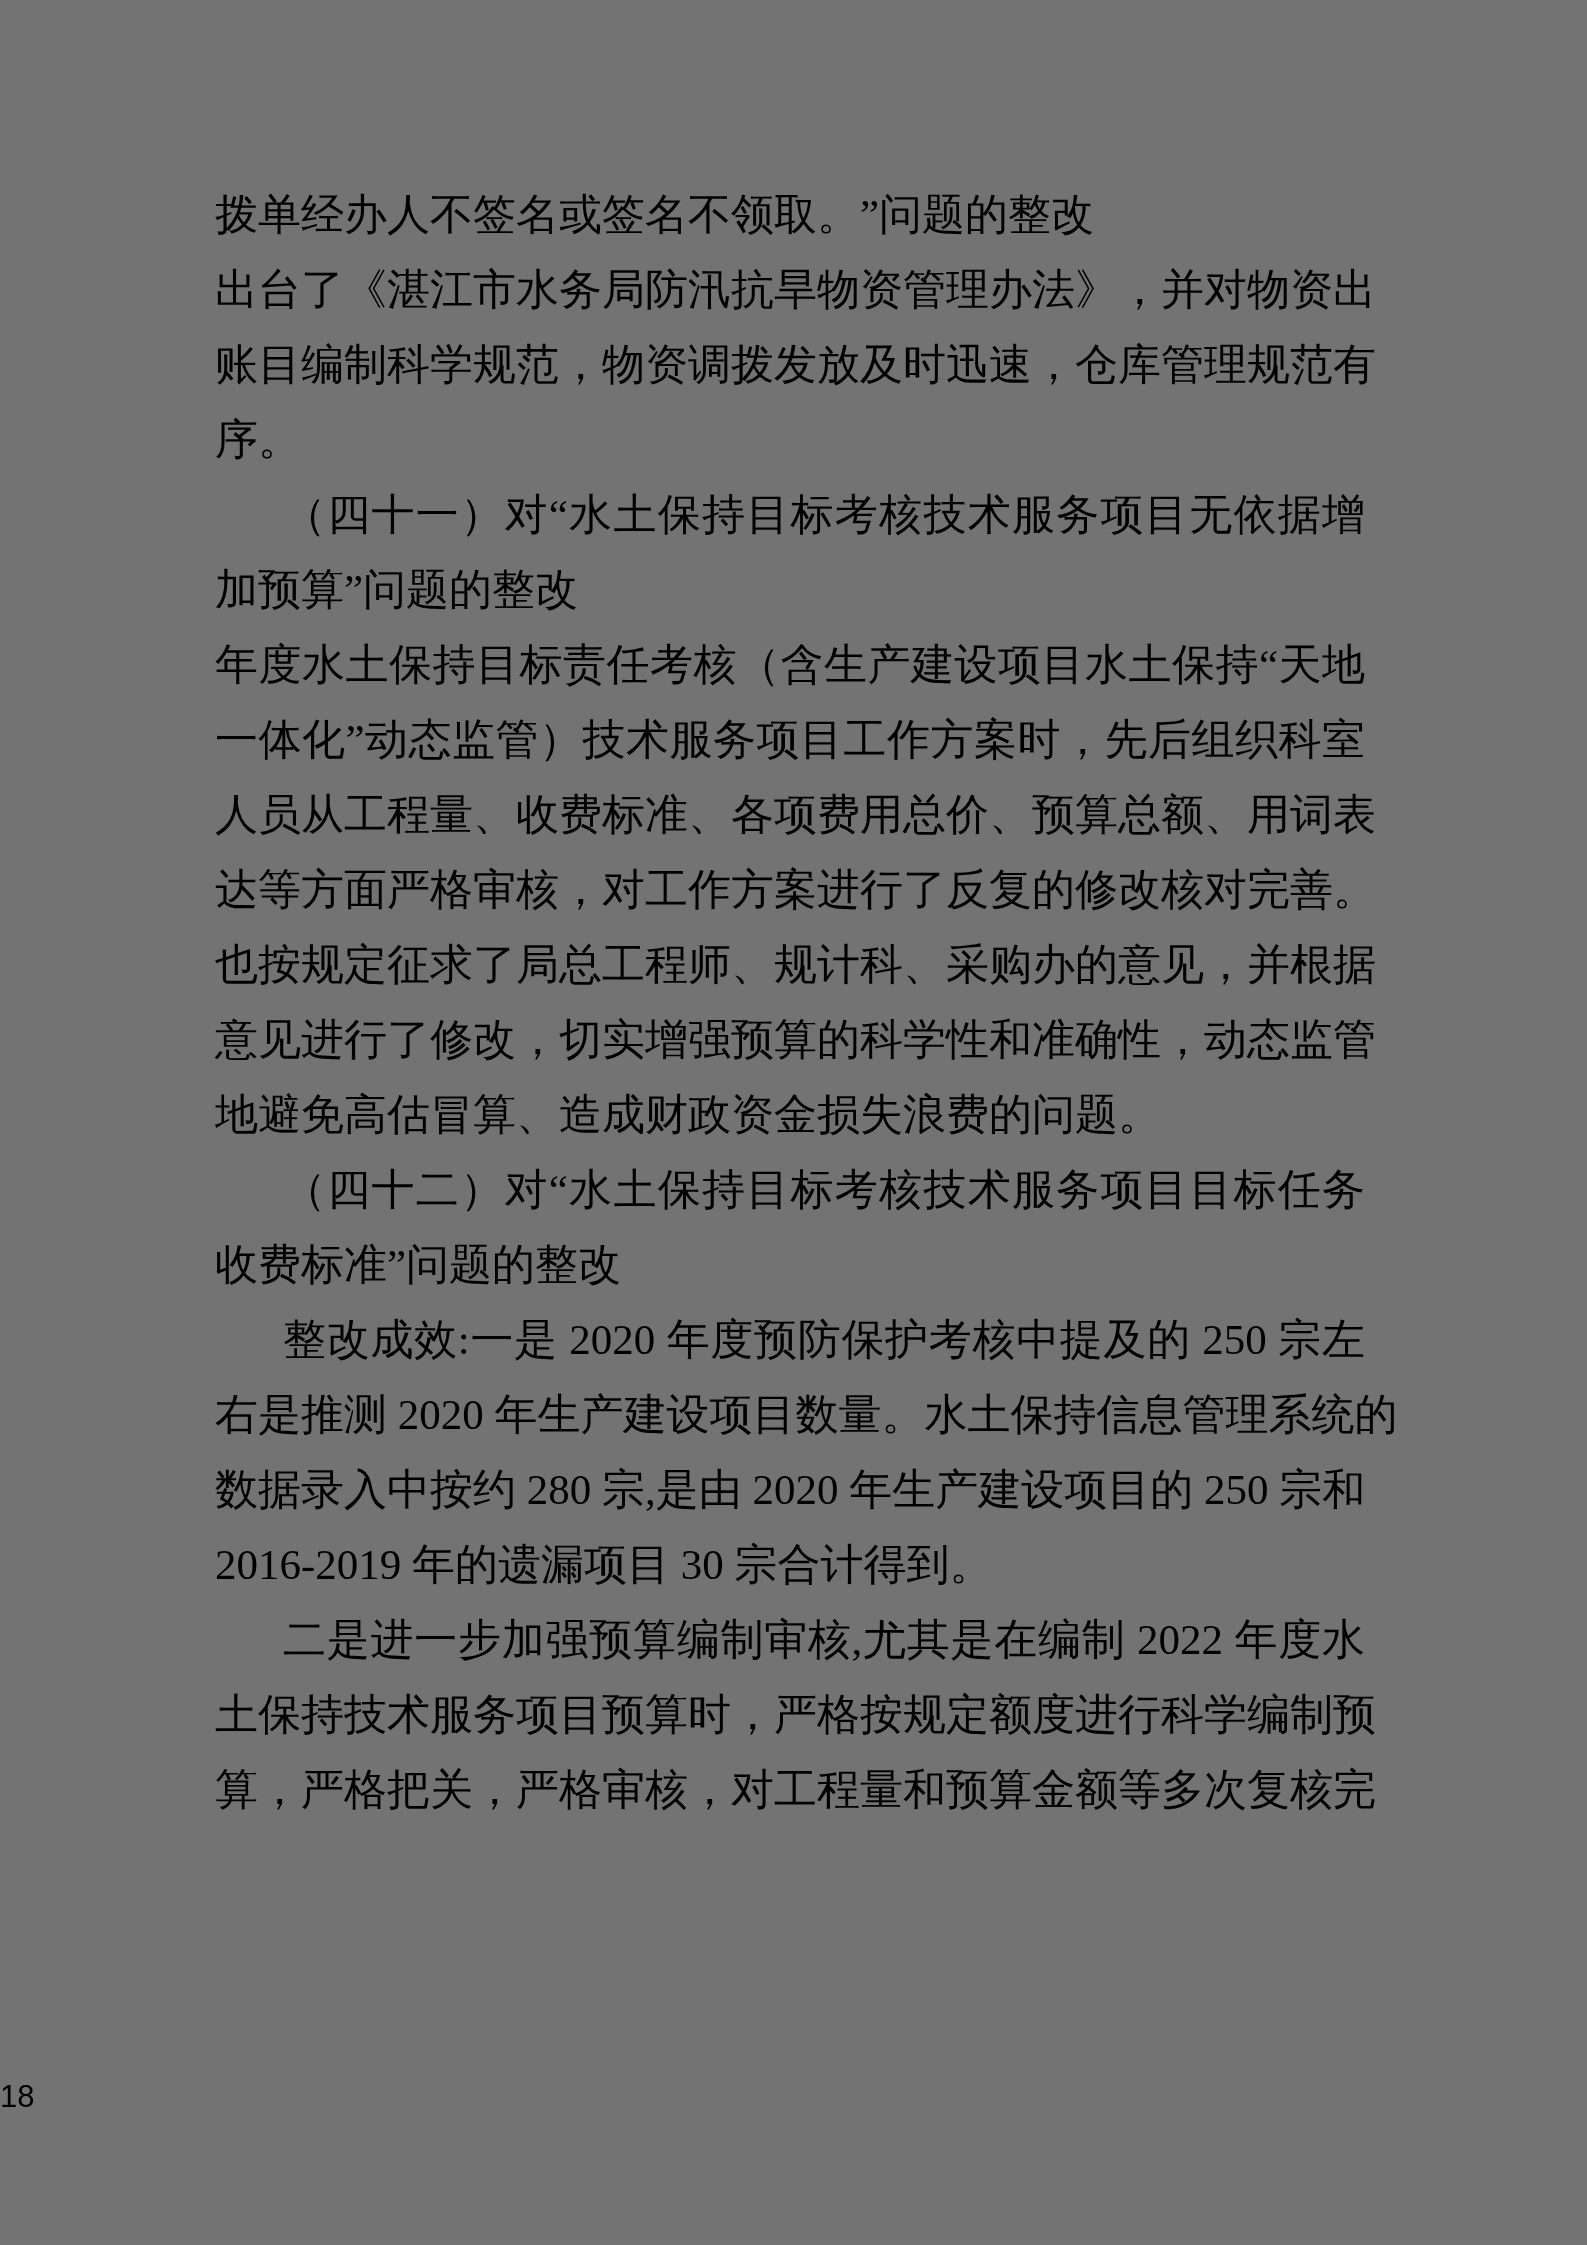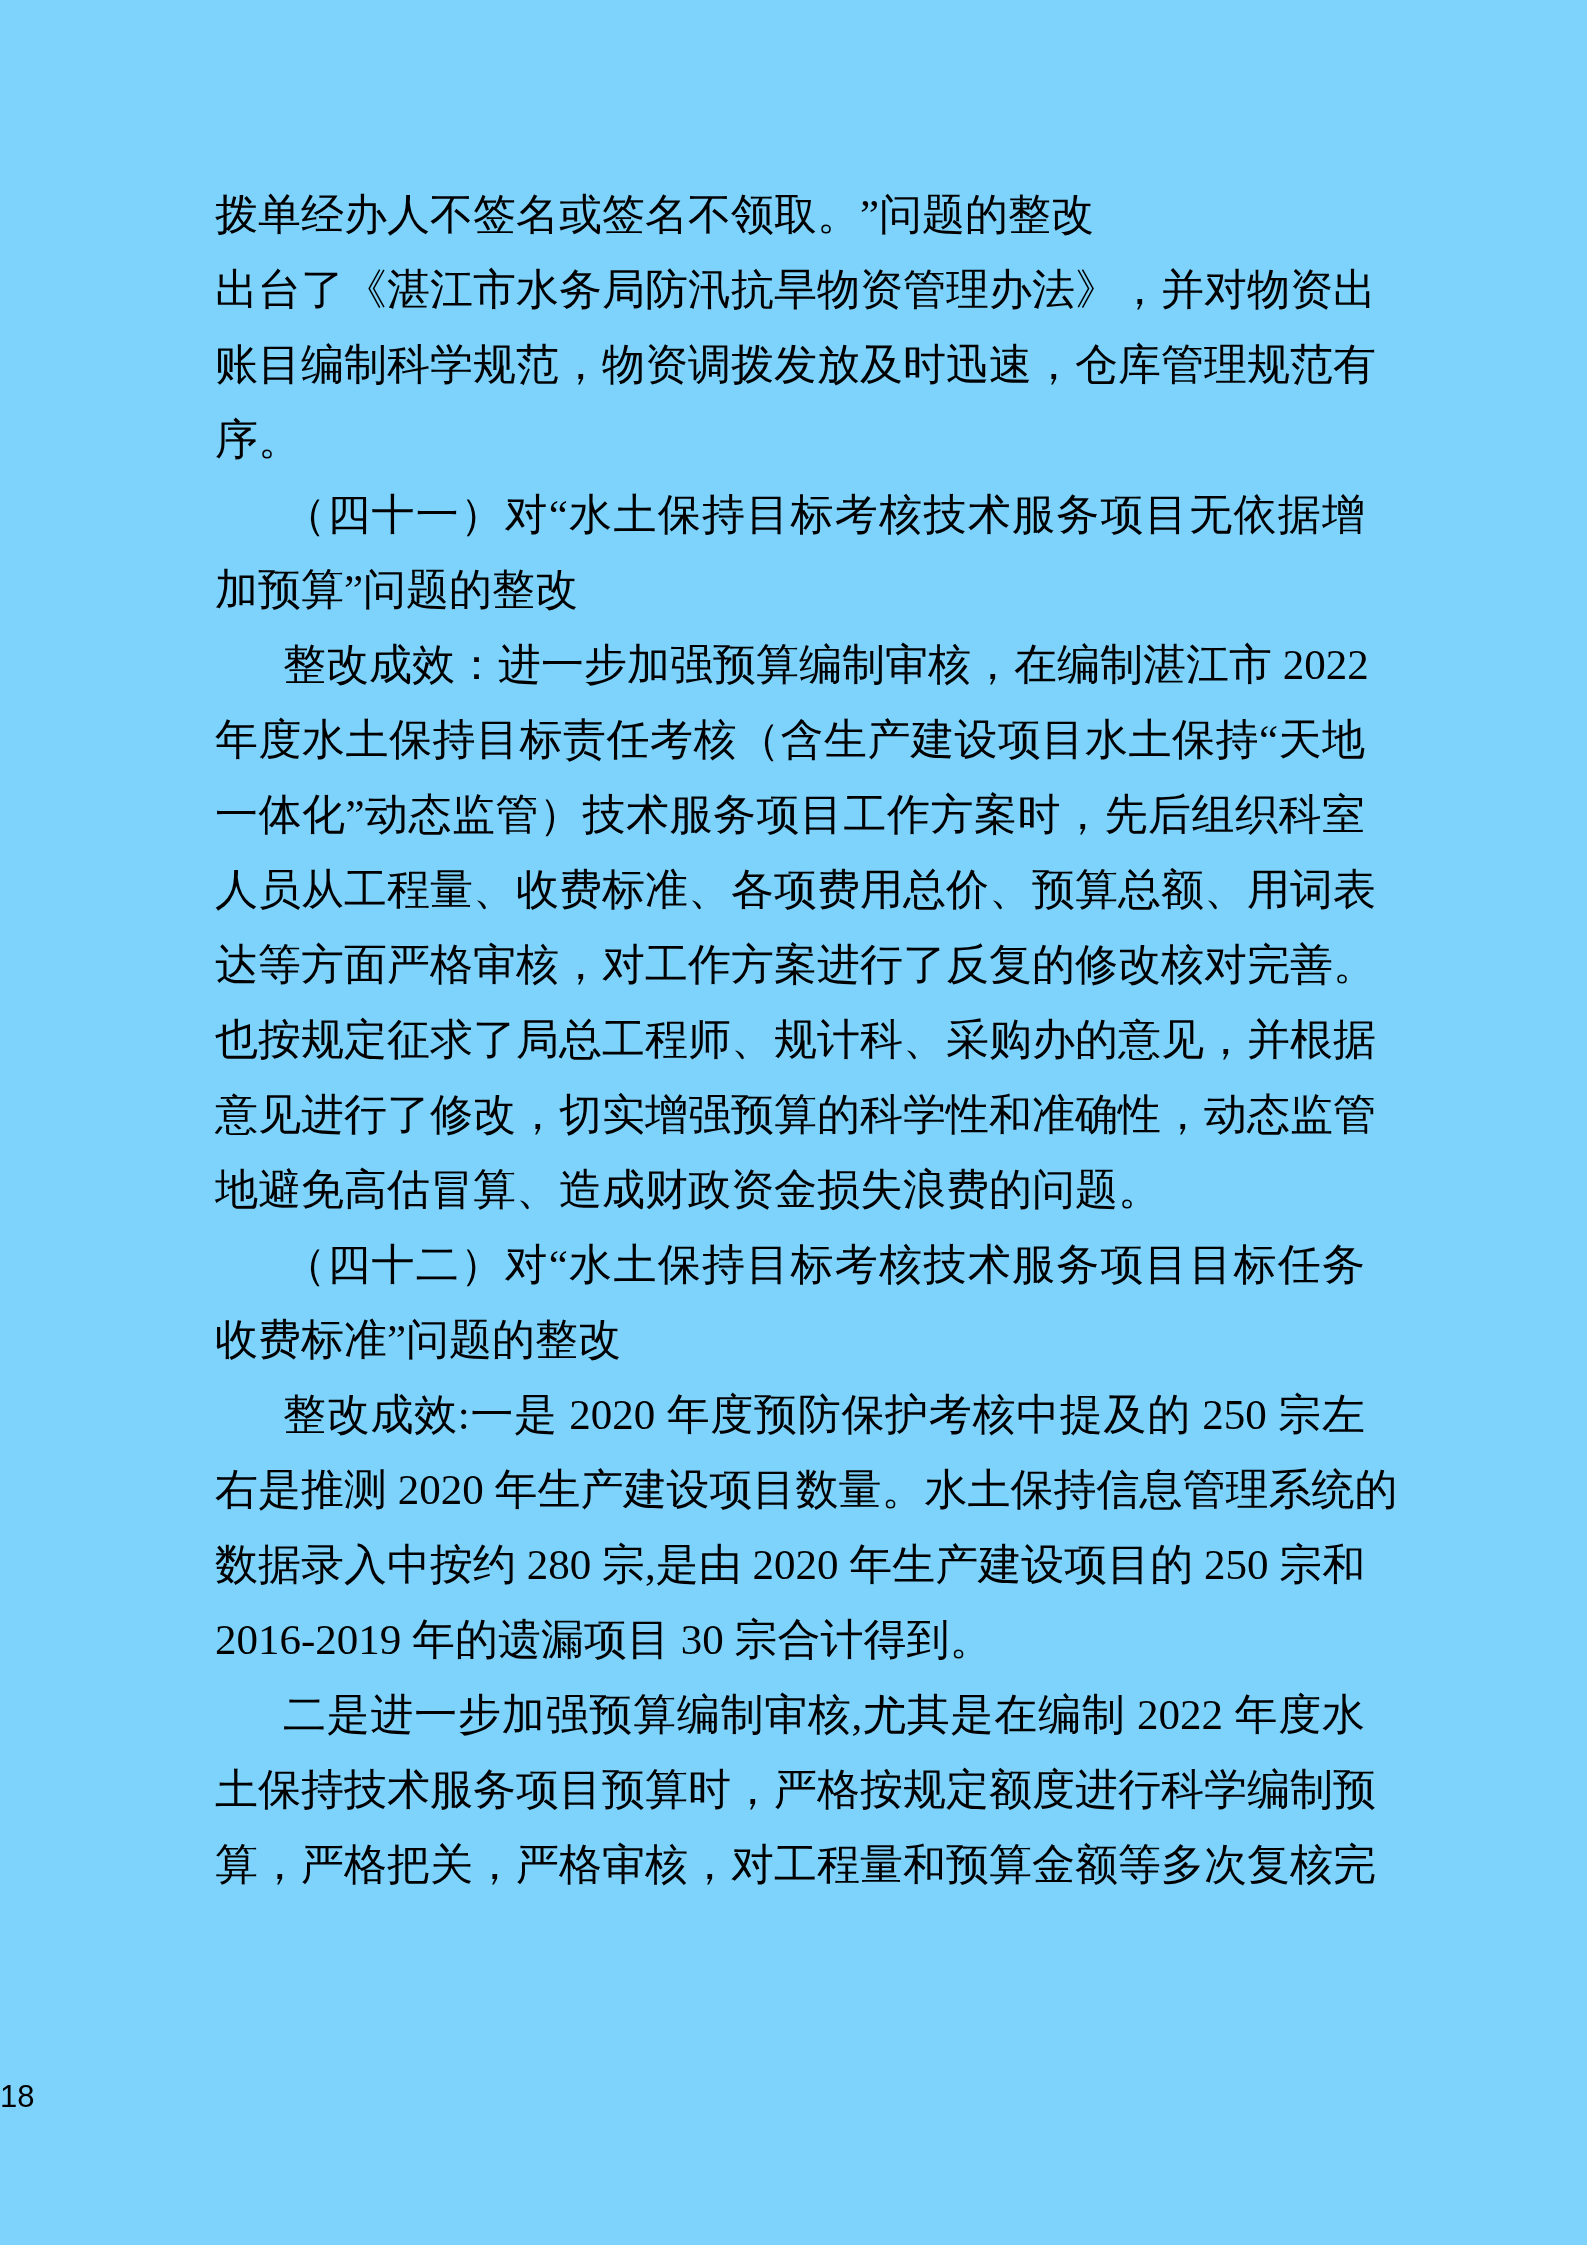--- a/index.html
+++ b/index.html
@@ -4,21 +4,21 @@
 <style>
   html, body {
     margin: 0;
     padding: 0;
     background: #ffffff;
   }
   .page {
     position: relative;
     width: 1587px;
     height: 2245px;
-    background: #7dd3fc;
+    background: #737373;
     color: #000000;
     font-family: "Liberation Serif", "DejaVu Serif", serif;
     overflow: hidden;
   }
   .text-block {
     position: absolute;
     left: 215px;
     top: 177px;
     width: 1150px;
   }
@@ -53,21 +53,20 @@
 <body>
 
 <div class="page">
   <div class="text-block">
     <div class="line">拨单经办人不签名或签名不领取。”问题的整改</div>
     <div class="line j">出台了《湛江市水务局防汛抗旱物资管理办法》，并对物资出</div>
     <div class="line j">账目编制科学规范，物资调拨发放及时迅速，仓库管理规范有</div>
     <div class="line">序。</div>
     <div class="line j in">（四十一）对“水土保持目标考核技术服务项目无依据增</div>
     <div class="line">加预算”问题的整改</div>
-    <div class="line j in">整改成效：进一步加强预算编制审核，在编制湛江市 2022</div>
     <div class="line j">年度水土保持目标责任考核（含生产建设项目水土保持“天地</div>
     <div class="line j">一体化”动态监管）技术服务项目工作方案时，先后组织科室</div>
     <div class="line j">人员从工程量、收费标准、各项费用总价、预算总额、用词表</div>
     <div class="line j">达等方面严格审核，对工作方案进行了反复的修改核对完善。</div>
     <div class="line j">也按规定征求了局总工程师、规计科、采购办的意见，并根据</div>
     <div class="line j">意见进行了修改，切实增强预算的科学性和准确性，动态监管</div>
     <div class="line">地避免高估冒算、造成财政资金损失浪费的问题。</div>
     <div class="line j in">（四十二）对“水土保持目标考核技术服务项目目标任务</div>
     <div class="line">收费标准”问题的整改</div>
     <div class="line j in">整改成效:一是 2020 年度预防保护考核中提及的 250 宗左</div>

